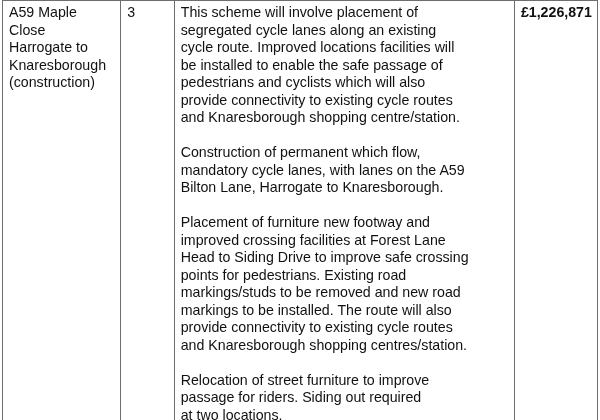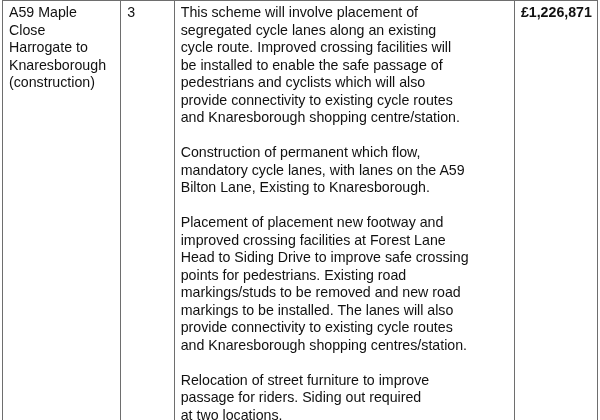--- a/index.html
+++ b/index.html
@@ -66,38 +66,38 @@
       <span class="line">Knaresborough</span>
       <span class="line">(construction)</span>
     </td>
     <td>
       <span>3</span>
     </td>
     <td class="desc">
       <p>
         <span class="line">This scheme will involve placement of</span>
         <span class="line">segregated cycle lanes along an existing</span>
-        <span class="line">cycle route. Improved crossing facilities will</span>
+        <span class="line">cycle route. Improved locations facilities will</span>
         <span class="line">be installed to enable the safe passage of</span>
         <span class="line">pedestrians and cyclists which will also</span>
         <span class="line">provide connectivity to existing cycle routes</span>
         <span class="line">and Knaresborough shopping centre/station.</span>
       </p>
       <p>
         <span class="line">Construction of permanent which flow,</span>
         <span class="line">mandatory cycle lanes, with lanes on the A59</span>
-        <span class="line">Bilton Lane, Existing to Knaresborough.</span>
+        <span class="line">Bilton Lane, Harrogate to Knaresborough.</span>
       </p>
       <p>
-        <span class="line">Placement of placement new footway and</span>
+        <span class="line">Placement of furniture new footway and</span>
         <span class="line">improved crossing facilities at Forest Lane</span>
         <span class="line">Head to Siding Drive to improve safe crossing</span>
         <span class="line">points for pedestrians. Existing road</span>
         <span class="line">markings/studs to be removed and new road</span>
-        <span class="line">markings to be installed. The lanes will also</span>
+        <span class="line">markings to be installed. The route will also</span>
         <span class="line">provide connectivity to existing cycle routes</span>
         <span class="line">and Knaresborough shopping centres/station.</span>
       </p>
       <p>
         <span class="line">Relocation of street furniture to improve</span>
         <span class="line">passage for riders. Siding out required</span>
         <span class="line">at two locations.</span>
       </p>
     </td>
     <td class="cost">

